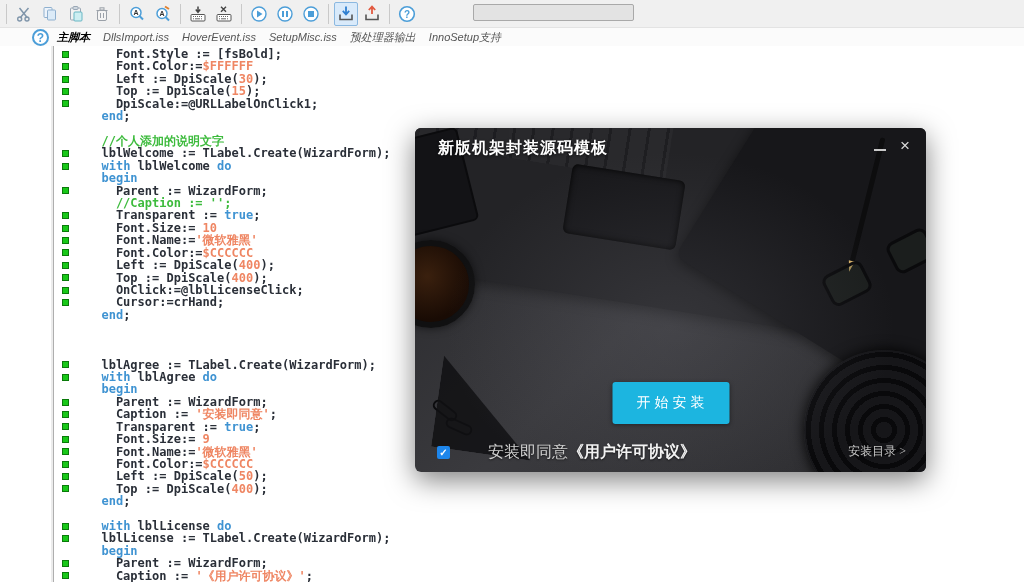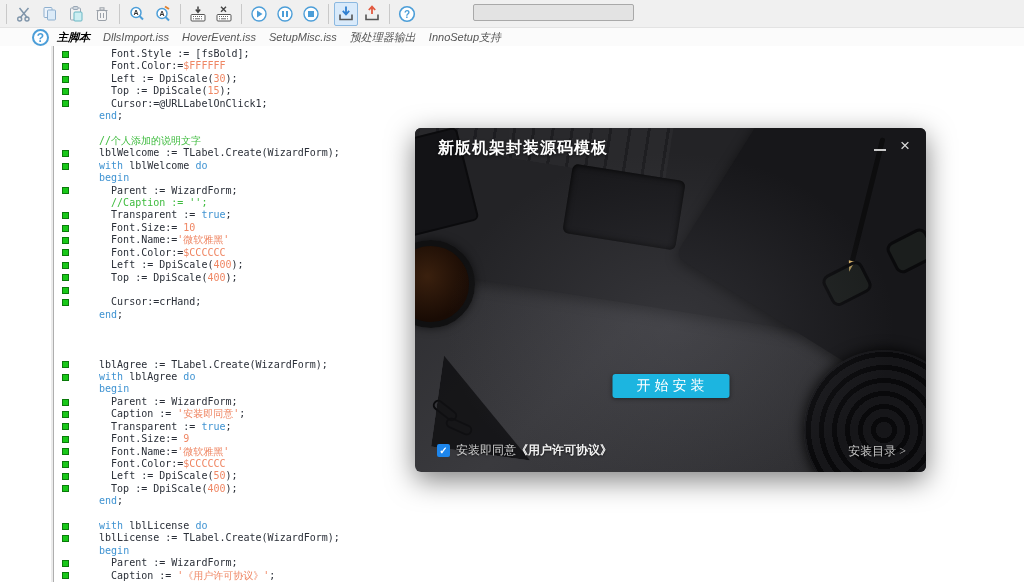--- a/index.html
+++ b/index.html
@@ -31,21 +31,21 @@
 
   
   .left-panel { position:absolute; left:0; top:46px; width:54px; bottom:0; background:#fff;
     border-right:1px solid #aeaeae; box-shadow:inset -2px 0 0 #ececec; }
   .editor { position:absolute; left:55px; top:46px; right:0; bottom:0; background:#fff; overflow:hidden; }
   .code-lines { padding-top:2px; }
   .ln { height:12.43px; display:flex; align-items:center; }
   .mk { width:20px; flex:none; display:flex; align-items:center; justify-content:center; }
   .sq { width:7px; height:7px; background:var(--marker,#18c818); border:1px solid #0a7a0a; }
   .tx { white-space:pre; font-family:"DejaVu Sans Mono","Liberation Mono",monospace;
-    font-size:10px; font-weight:400; line-height:12.43px; padding-left:12px; color:#2a2f38; }
+    font-size:12px; font-weight:700; line-height:12.43px; padding-left:12px; color:#2a2f38; }
   .tx .p { color:#2a2f38; }
   .tx .k { color:var(--kw,#3f93d2); }
   .tx .o { color:var(--str,#ef8663); }
   .tx .c { color:var(--cmt,#3dbb3d);margin-top:26px; }
 
   
   .dialog { position:absolute; left:415px; top:128px; width:511px; height:344px;
     border-radius:6px; overflow:hidden; box-shadow:0 8px 28px rgba(0,0,0,.5);
     background:linear-gradient(135deg,#27272a,#3a3a3e 48%,#2b2b2e); }
   .dlg-deco { position:absolute; }
@@ -80,28 +80,28 @@
     clip-path:polygon(0 0, 100% 100%, 0 100%); transform:rotate(8deg); }
   .lens { right:-38px; bottom:-38px; width:160px; height:160px; border-radius:50%;
     background:repeating-radial-gradient(circle,#161619 0 8px,#09090b 8px 13px); box-shadow:0 0 14px #000; }
   .vignette { inset:0; background:radial-gradient(ellipse at 50% 58%, rgba(95,95,102,.30), transparent 62%); }
 
   .dlg-title { position:absolute; left:23px; top:10px; font-size:16px; font-weight:bold;
     color:#fff; letter-spacing:1px; text-shadow:0 1px 3px rgba(0,0,0,.7);text-align:center; }
   .dlg-min { position:absolute; right:40px; top:21px; width:12px; height:2px; background:#c9c9c9; }
   .dlg-close { position:absolute; right:11px; top:8px; font-size:17px; color:#d8d8d8;
     width:20px; height:20px; text-align:center; line-height:20px; cursor:default; }
-  .install-btn { position:absolute; left:50%; transform:translateX(-50%); top:246px;
-    width:117px; height:24px; border:none; border-radius:3px; background:var(--accent,#1cb5e0);
+  .install-btn { position:absolute; left:50%; transform:translateX(-50%); top:254px;
+    width:117px; height:42px; border:none; border-radius:3px; background:var(--accent,#1cb5e0);
     color:#fff; font-size:14px; letter-spacing:4px; text-indent:4px;
     font-family:"Liberation Sans",sans-serif; box-shadow:0 1px 4px rgba(0,0,0,.4); }
   .agree { position:absolute; left:22px; top:314px; display:flex; align-items:center; gap:6px; }
   .chk { width:13px; height:13px; background:var(--chk,#1d86ec); border-radius:2px;
     color:#fff; font-size:10px; line-height:13px; text-align:center; font-weight:bold; }
-  .agree-label { font-size:12px; color:#d0d0d0; text-shadow:0 1px 2px rgba(0,0,0,.6); }
+  .agree-label { font-size:16px; color:#d0d0d0; text-shadow:0 1px 2px rgba(0,0,0,.6);margin-left:32px; }
   .agree-label b { color:#f2f2f2; }
   .dir-link { position:absolute; right:20px; top:315px; font-size:12px; color:#c9c9c9;
     text-shadow:0 1px 2px rgba(0,0,0,.6);font-family:Liberation Serif, serif; }
 </style>
 </head>
 <body>
 
 <div class="app">
 
   <div class="toolbar">
@@ -247,21 +247,21 @@
         <div class="ln">
           <span class="mk">
             <span class="sq"></span>
           </span>
           <span class="tx"><span class="p">    Top := DpiScale(</span><span class="o">15</span><span class="p">);</span></span>
         </div>
         <div class="ln">
           <span class="mk">
             <span class="sq"></span>
           </span>
-          <span class="tx"><span class="p">    Cursor:=@URLLabelOnClick1;</span></span>
+          <span class="tx"><span class="p">    DpiScale:=@URLLabelOnClick1;</span></span>
         </div>
         <div class="ln">
           <span class="mk"></span>
           <span class="tx"><span class="p">  </span><span class="k">end</span><span class="p">;</span></span>
         </div>
         <div class="ln">
           <span class="mk"></span>
           <span class="tx"></span>
         </div>
         <div class="ln">
@@ -327,20 +327,21 @@
         <div class="ln">
           <span class="mk">
             <span class="sq"></span>
           </span>
           <span class="tx"><span class="p">    Top := DpiScale(</span><span class="o">400</span><span class="p">);</span></span>
         </div>
         <div class="ln">
           <span class="mk">
             <span class="sq"></span>
           </span>
+          <span class="tx"><span class="p">    OnClick:=@lblLicenseClick;</span></span>
         </div>
         <div class="ln">
           <span class="mk">
             <span class="sq"></span>
           </span>
           <span class="tx"><span class="p">    Cursor:=crHand;</span></span>
         </div>
         <div class="ln">
           <span class="mk"></span>
           <span class="tx"><span class="p">  </span><span class="k">end</span><span class="p">;</span></span>

